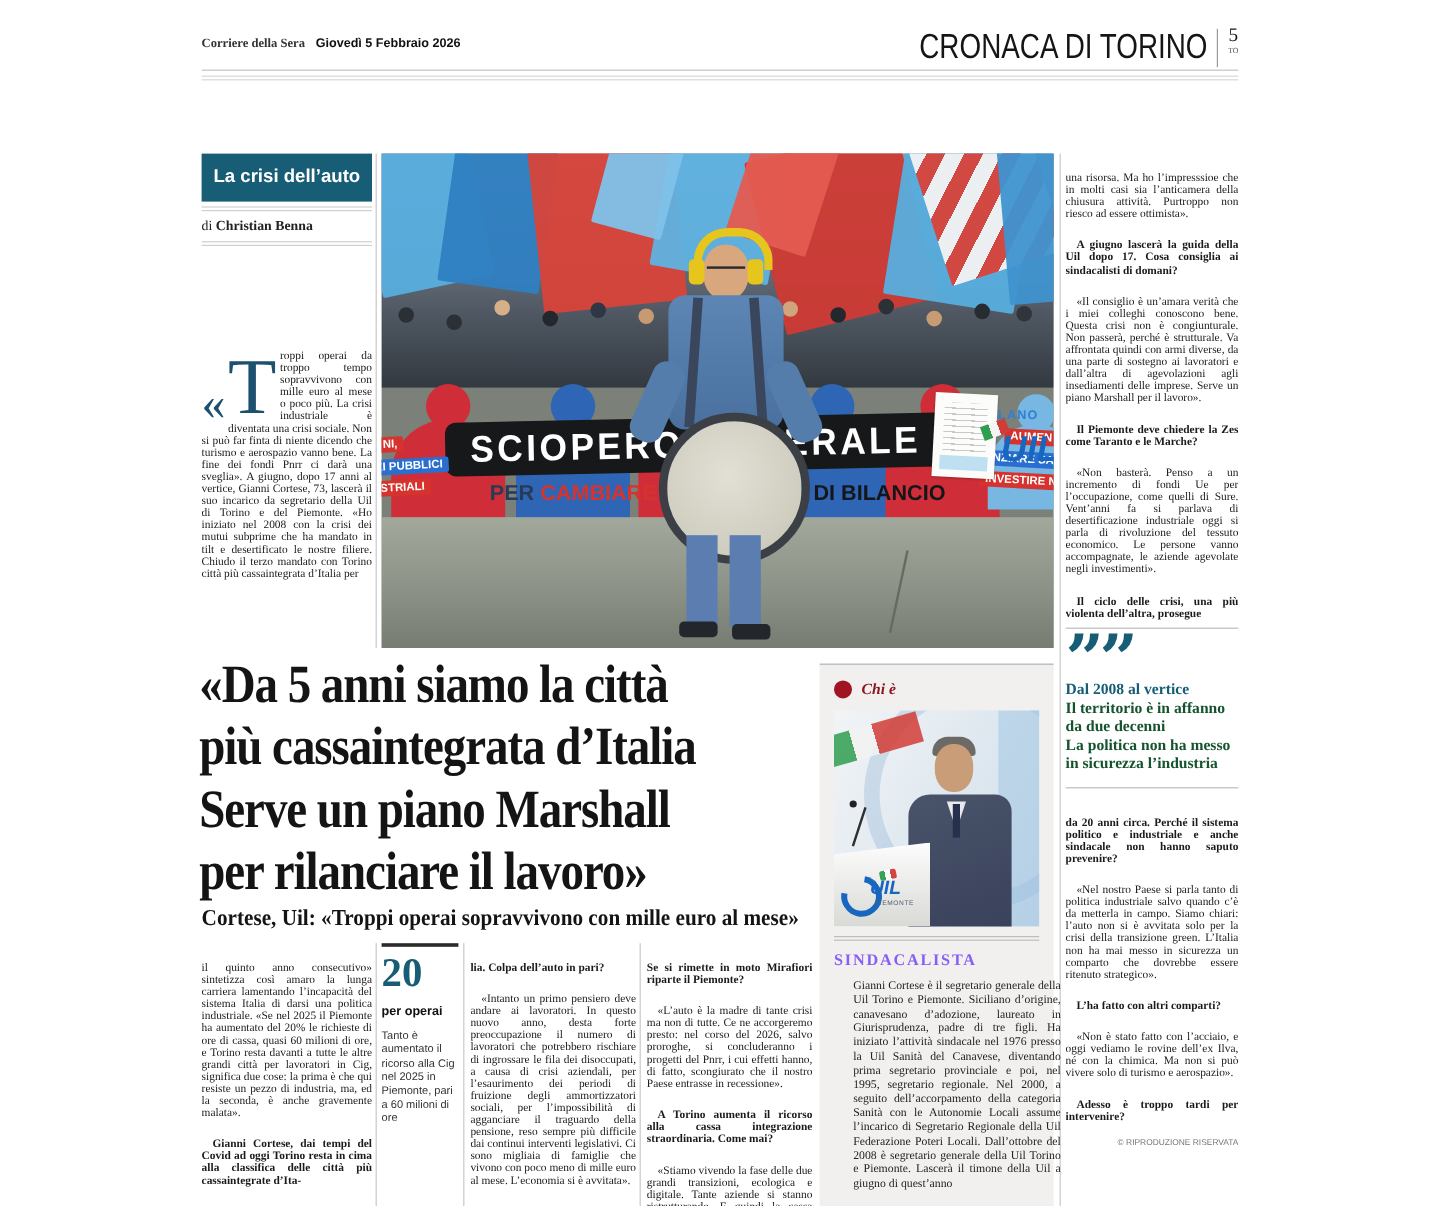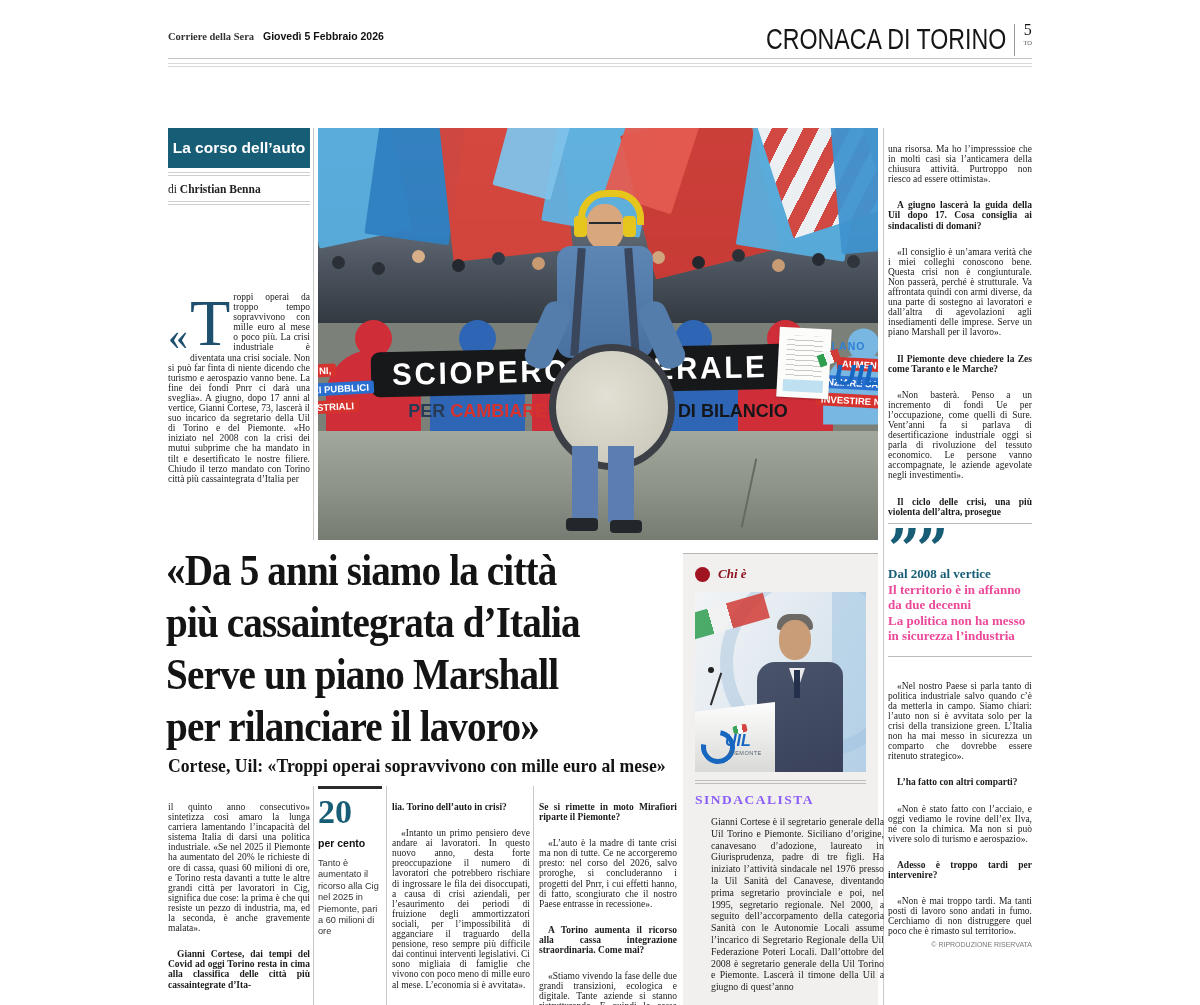--- a/index.html
+++ b/index.html
@@ -192,21 +192,21 @@
       color:#222;overflow:hidden;margin-left:16px;}
 
   
   .rightcol{left:888px;top:128px;width:144px;height:877px;}
   .rc-top{font-size:9.5px;line-height:10.1px;text-align:justify;max-height:420px;overflow:hidden;}
   .rc-bottom{font-size:9.5px;line-height:10.1px;text-align:justify;max-height:280px;overflow:hidden;}
   .quotebox{border-top:1px solid #bbb;border-bottom:1px solid #bbb;margin:6px 0 8px;padding:4px 0 12px;}
   .qmark{font-size:56px;line-height:.75;color:#175d76;font-weight:bold;font-family:"DejaVu Serif",serif;
       letter-spacing:-4px;height:34px;overflow:hidden;}
   .qlabel{color:#175d76;font-weight:bold;font-size:13px;margin-top:4px;}
-  .qline{font-weight:bold;font-size:13px;line-height:15.5px;color:#ec4899;}
+  .qline{font-weight:bold;font-size:13px;line-height:15.5px;color:#14532d;}
   .copyright{text-align:right;font-family:"Liberation Sans",sans-serif;font-size:7px;color:#777;margin-top:4px;}
 </style>
 </head>
 <body>
 
 <div class="page">
 
   <div class="abs mast-left">
     <span class="mast-paper">Corriere della Sera</span>
     <span class="mast-date">Giovedì 5 Febbraio 2026</span>
@@ -215,21 +215,21 @@
     <span class="section-title">CRONACA DI TORINO</span>
     <span class="mast-vr"></span>
     <span class="pagenum">
       <span class="n" style="display:block">5</span>
       <span class="s" style="display:block">TO</span>
     </span>
   </div>
   <div class="abs mast-rules"></div>
 
   <div class="abs kicker-box">
-    <span>La corso dell’auto</span>
+    <span>La crisi dell’auto</span>
   </div>
   <div class="abs kicker-rules"></div>
   <div class="abs byline">
     <span>di </span><b>Christian Benna</b>
   </div>
   <div class="abs byline-rule"></div>
 
   <div class="abs vrule" style="left:313px;top:128px;height:412px;"></div>
   <div class="abs vrule" style="left:883px;top:128px;height:877px;"></div>
   <div class="abs vrule" style="left:313px;top:786px;height:219px;"></div>
@@ -334,26 +334,26 @@
   </div>
   <div class="abs subhead">Cortese, Uil: «Troppi operai sopravvivono con mille euro al mese»</div>
 
   <div class="abs col c1">
       <p class="para normal-noindent">il quinto anno consecutivo» sintetizza così amaro la lunga carriera lamentando l’incapacità del sistema Italia di darsi una politica industriale. «Se nel 2025 il Piemonte ha aumentato del 20% le richieste di ore di cassa, quasi 60 milioni di ore, e Torino resta davanti a tutte le altre grandi città per lavoratori in Cig, significa due cose: la prima è che qui resiste un pezzo di industria, ma, ed la seconda, è anche gravemente malata».</p>
       <p class="para bold">Gianni Cortese, dai tempi del Covid ad oggi Torino resta in cima alla classifica delle città più cassaintegrate d’Ita-</p>
     </div>
 
   <div class="abs statbox">
     <div class="stat-n">20</div>
-    <div class="stat-u">per cento</div>
+    <div class="stat-u">per operai</div>
     <div class="stat-c">Tanto è aumentato il ricorso alla Cig nel 2025 in Piemonte, pari a 60 milioni di ore</div>
   </div>
 
   <div class="abs col c3">
-      <p class="para bold-noindent">lia. Torino dell’auto in crisi?</p>
+      <p class="para bold-noindent">lia. Colpa dell’auto in pari?</p>
       <p class="para normal">«Intanto un primo pensiero deve andare ai lavoratori. In questo nuovo anno, desta forte preoccupazione il numero di lavoratori che potrebbero rischiare di ingrossare le fila dei disoccupati, a causa di crisi aziendali, per l’esaurimento dei periodi di fruizione degli ammortizzatori sociali, per l’impossibilità di agganciare il traguardo della pensione, reso sempre più difficile dai continui interventi legislativi. Ci sono migliaia di famiglie che vivono con poco meno di mille euro al mese. L’economia si è avvitata».</p>
     </div>
   <div class="abs col c4">
       <p class="para bold-noindent">Se si rimette in moto Mirafiori riparte il Piemonte?</p>
       <p class="para normal">«L’auto è la madre di tante crisi ma non di tutte. Ce ne accorgeremo presto: nel corso del 2026, salvo proroghe, si concluderanno i progetti del Pnrr, i cui effetti hanno, di fatto, scongiurato che il nostro Paese entrasse in recessione».</p>
       <p class="para bold">A Torino aumenta il ricorso alla cassa integrazione straordinaria. Come mai?</p>
       <p class="para normal">«Stiamo vivendo la fase delle due grandi transizioni, ecologica e digitale. Tante aziende si stanno ristrutturando. E quindi la cassa straordinaria può essere perfino</p>
     </div>
 
   <div class="abs chie">
@@ -396,20 +396,21 @@
       </div>
     <div class="quotebox">
       <div class="qmark">””</div>
       <div class="qlabel">Dal 2008 al vertice</div>
       <div class="qline">Il territorio è in affanno</div>
       <div class="qline">da due decenni</div>
       <div class="qline">La politica non ha messo</div>
       <div class="qline">in sicurezza l’industria</div>
     </div>
     <div class="rc-bottom">
+        <p class="para bold-noindent">da 20 anni circa. Perché il sistema politico e industriale e anche sindacale non hanno saputo prevenire?</p>
         <p class="para normal">«Nel nostro Paese si parla tanto di politica industriale salvo quando c’è da metterla in campo. Siamo chiari: l’auto non si è avvitata solo per la crisi della transizione green. L’Italia non ha mai messo in sicurezza un comparto che dovrebbe essere ritenuto strategico».</p>
         <p class="para bold">L’ha fatto con altri comparti?</p>
         <p class="para normal">«Non è stato fatto con l’acciaio, e oggi vediamo le rovine dell’ex Ilva, né con la chimica. Ma non si può vivere solo di turismo e aerospazio».</p>
         <p class="para bold">Adesso è troppo tardi per intervenire?</p>
         <p class="para normal">«Non è mai troppo tardi. Ma tanti posti di lavoro sono andati in fumo. Cerchiamo di non distruggere quel poco che è rimasto sul territorio».</p>
       </div>
     <div class="copyright">© RIPRODUZIONE RISERVATA</div>
   </div>
 
 </div>

